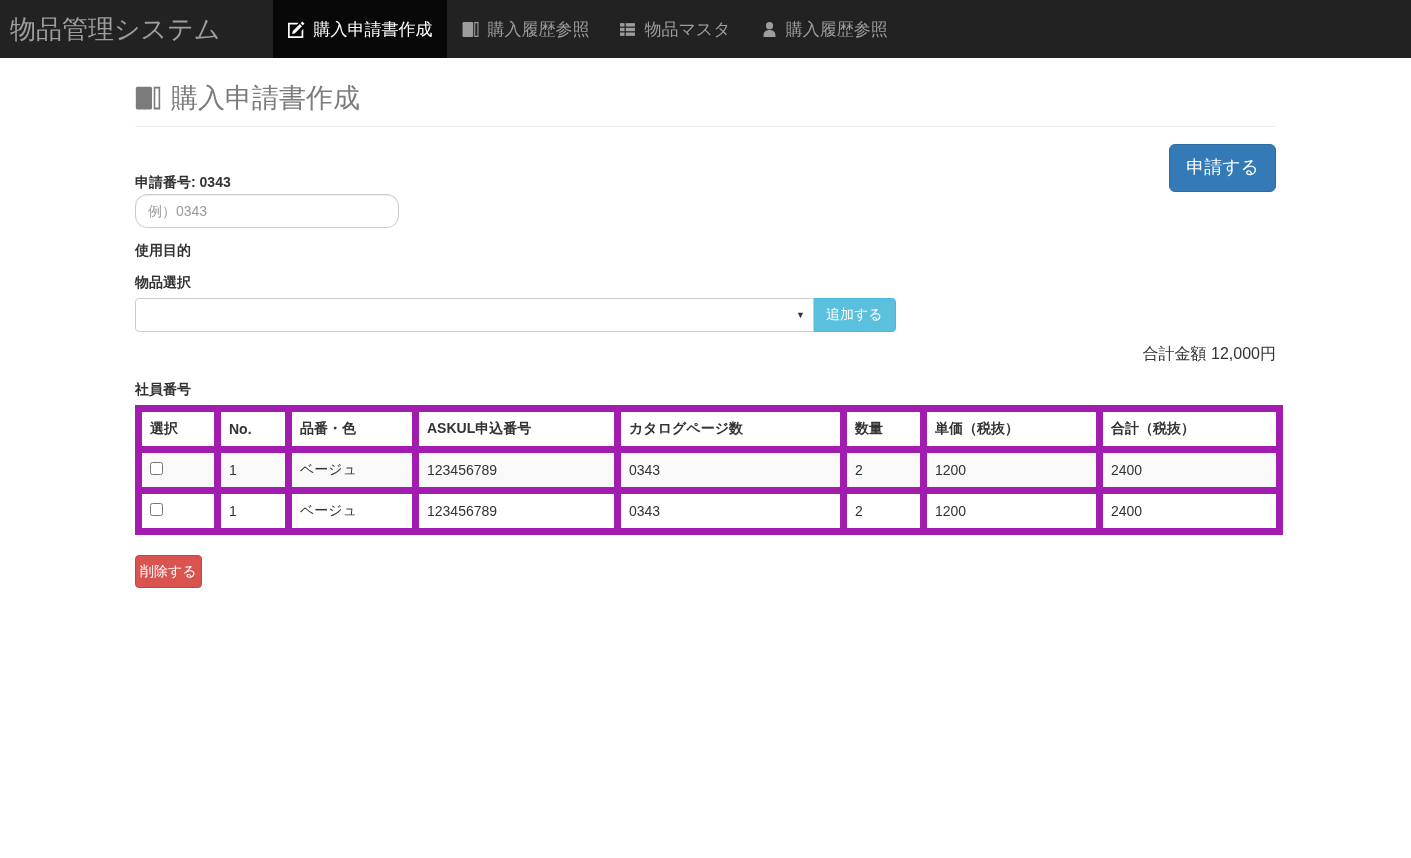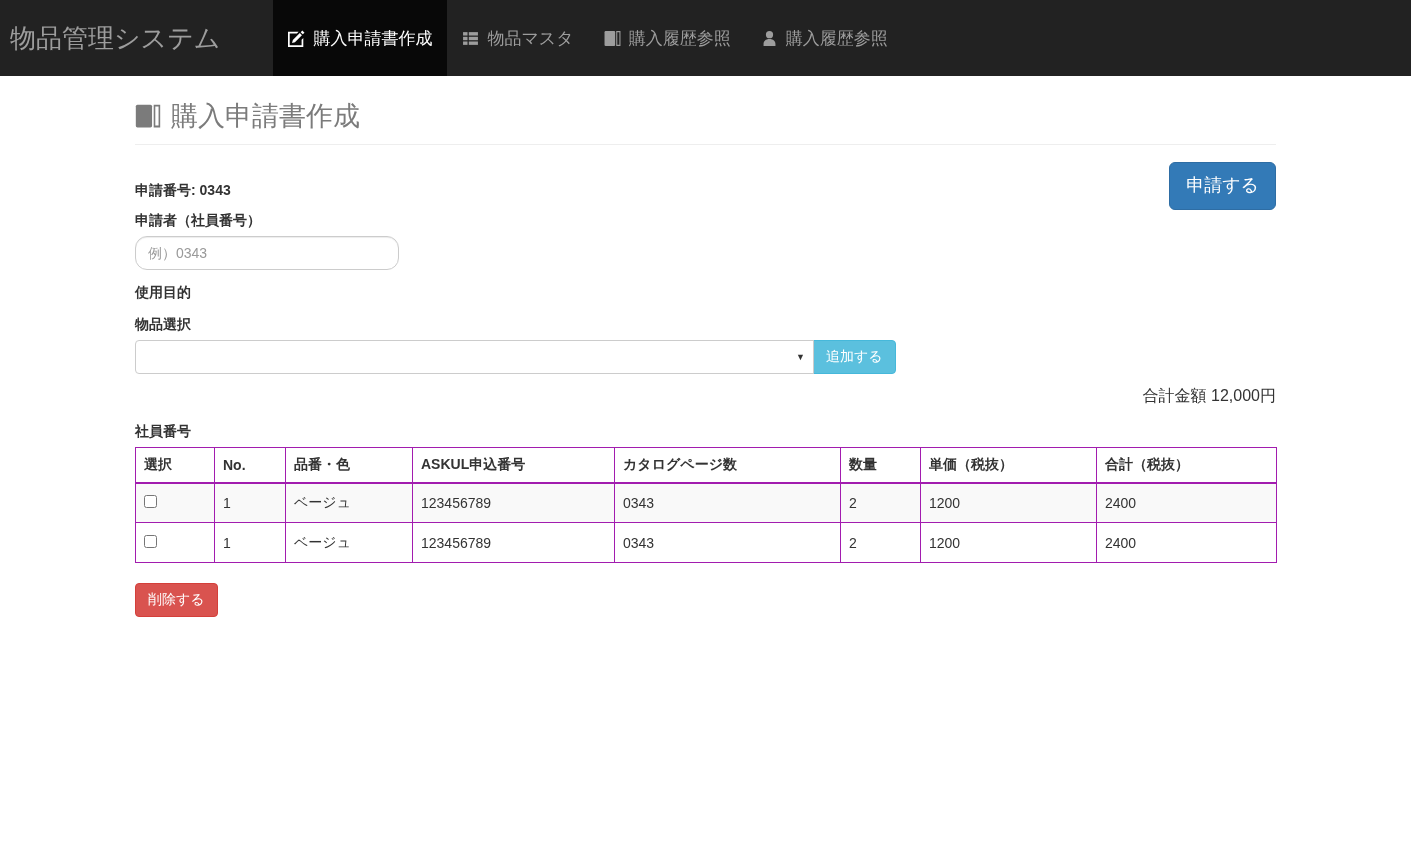--- a/index.html
+++ b/index.html
@@ -3,21 +3,21 @@
 <meta charset="utf-8">
 <style>
   * { box-sizing: border-box; margin: 0; padding: 0; }
   html, body { width: 1411px; min-height: 858px; background: #fff; }
   body {
     font-family: "Liberation Sans", "DejaVu Sans", sans-serif;
     font-size: 14px; color: #333;
   }
 
   
-  .navbar { height: 76px; background: #222; display: flex; align-items: stretch; }
+  .navbar { height: 58px; background: #222; display: flex; align-items: stretch; }
   .navbar-brand {
     display: flex; align-items: center; padding: 0 15px 0 10px;
     color: #9d9d9d; font-size: 26px; cursor: pointer; white-space: nowrap;
   }
   .navbar-nav { display: flex; margin-left: 38px; }
   .nav-item {
     display: flex; align-items: center; gap: 8px; padding: 0 15px;
     color: #9d9d9d; font-size: 17px; cursor: pointer; white-space: nowrap;
   }
   .nav-item.active { background: #080808; color: #fff; }
@@ -27,35 +27,35 @@
   
   .container { width: 1141px; margin: 0 auto; }
 
   .page-header {
     display: flex; align-items: center; gap: 10px;
     margin-top: 22px; padding-bottom: 10px; border-bottom: 1px solid #eee;
     color: #7b7b7b;
   }
   .page-header h1 { font-size: 27px; font-weight: normal; color: #7b7b7b; }
 
-  .submit-row { display: flex; justify-content: space-between; align-items: center; margin-top: 17px; }
+  .submit-row { display: flex; justify-content: space-between; align-items: flex-end; margin-top: 17px; }
   .request-no { font-weight: bold; padding-top: 10px; font-size: 14px; }
 
   .btn { cursor: pointer; font-family: inherit; line-height: 1.42; text-align: center; }
   .btn-primary {
     background: #337ab7; border: 1px solid #2e6da4; color: #fff;
     font-size: 18px; padding: 10px 16px; border-radius: 6px;
   }
   .btn-info {
     background: #5bc0de; border: 1px solid #46b8da; color: #fff;
     font-size: 14px; padding: 1px 12px; border-radius: 0 4px 4px 0;
   }
   .btn-danger {
     background: #d9534f; border: 1px solid #d43f3a; color: #fff;
-    font-size: 14px; padding: 6px 12px; border-radius: 4px; margin-top: 20px;
+    font-size: 14px; padding: 6px 4px; border-radius: 4px; margin-top: 20px;
   }
 
   .form-group { margin-top: 14px; }
   .form-group > label { display: block; font-weight: bold; margin-bottom: 6px; font-size: 14px; color: #333; }
   .form-control {
     border: 1px solid #ccc; border-radius: 12px; padding: 6px 12px;
     font-size: 14px; height: 34px; color: #555; font-family: inherit;
     box-shadow: inset 0 1px 1px rgba(0,0,0,.075);
   }
   .form-control::placeholder { color: #999; opacity: 1; }
@@ -72,21 +72,21 @@
   .select-arrow {
     position: absolute; right: 9px; top: 50%; transform: translateY(-50%);
     font-size: 9px; color: #333; pointer-events: none;
   }
   .input-group .btn-info { margin-left: -1px; }
 
   .total-line { text-align: right; font-size: 16px; color: #333; margin-top: 12px; }
 
   .table-label { font-weight: bold; margin-top: 16px; margin-bottom: 6px; font-size: 14px; }
   table { width: 100%; border-collapse: collapse; table-layout: fixed; }
-  th, td { border: 1px solid #a21caf; padding: 8px; text-align: left; font-size: 14px; vertical-align: middle; }
+  th, td { border: 7px solid #a21caf; padding: 8px; text-align: left; font-size: 14px; vertical-align: middle; }
   thead th { border-bottom-width: 2px; font-weight: bold; }
   tbody tr:nth-child(odd) { background: #f9f9f9; }
   tbody td { height: 40px; }
   input[type="checkbox"] { margin: 0; }
 </style>
 </head>
 <body>
 
 <nav class="navbar">
   <div class="navbar-brand">
@@ -99,38 +99,38 @@
           <path d="M16.9 0.6 19.4 3.1 17.4 5.1 14.9 2.6z"></path>
           <path d="M13.9 3.6 16.4 6.1 8.2 14.3 4.8 15.2 5.7 11.8z"></path>
           <path d="M16 11.5V18H2V4h8.5l2-2H0v18h18V9.5z"></path>
         </svg>
       </span>
       <span>購入申請書作成</span>
     </div>
     <div class="nav-item">
       <span class="icon">
         <svg viewBox="0 0 16 16" width="17" height="17">
+          <rect x="0.5" y="1" width="10" height="14" rx="1"></rect>
+          <path fill-rule="evenodd" d="M11.5 1h4v14h-4V1zm1 1.2v11.6h2V2.2h-2z"></path>
+        </svg>
+      </span>
+      <span>購入履歴参照</span>
+    </div>
+    <div class="nav-item">
+      <span class="icon">
+        <svg viewBox="0 0 16 16" width="17" height="17">
           <rect x="1" y="2" width="4.2" height="3.2"></rect>
             <rect x="6.4" y="2" width="8.6" height="3.2"></rect>
           <rect x="1" y="6.4" width="4.2" height="3.2"></rect>
             <rect x="6.4" y="6.4" width="8.6" height="3.2"></rect>
           <rect x="1" y="10.8" width="4.2" height="3.2"></rect>
             <rect x="6.4" y="10.8" width="8.6" height="3.2"></rect>
         </svg>
       </span>
       <span>物品マスタ</span>
-    </div>
-    <div class="nav-item">
-      <span class="icon">
-        <svg viewBox="0 0 16 16" width="17" height="17">
-          <rect x="0.5" y="1" width="10" height="14" rx="1"></rect>
-          <path fill-rule="evenodd" d="M11.5 1h4v14h-4V1zm1 1.2v11.6h2V2.2h-2z"></path>
-        </svg>
-      </span>
-      <span>購入履歴参照</span>
     </div>
     <div class="nav-item">
       <span class="icon">
         <svg viewBox="0 0 16 16" width="17" height="17">
           <circle cx="8" cy="4.4" r="3.4"></circle>
           <path d="M8 8.4c-3.6 0-5.6 2.1-5.6 4.7V15h11.2v-1.9c0-2.6-2-4.7-5.6-4.7z"></path>
         </svg>
       </span>
       <span>購入履歴参照</span>
     </div>
@@ -151,21 +151,20 @@
 
   <div class="submit-row">
     <div class="request-no">
       <span>申請番号:</span>
       <span>0343</span>
     </div>
     <button class="btn btn-primary">申請する</button>
   </div>
 
   <div class="form-group" style="margin-top:2px;">
-    <label>申請者（社員番号）</label>
     <input id="applicant-input" class="form-control" type="text" placeholder="例）0343" style="">
   </div>
 
   <div class="form-group">
     <label>使用目的</label>
   </div>
 
   <div class="form-group">
     <label>物品選択</label>
     <div class="input-group">

